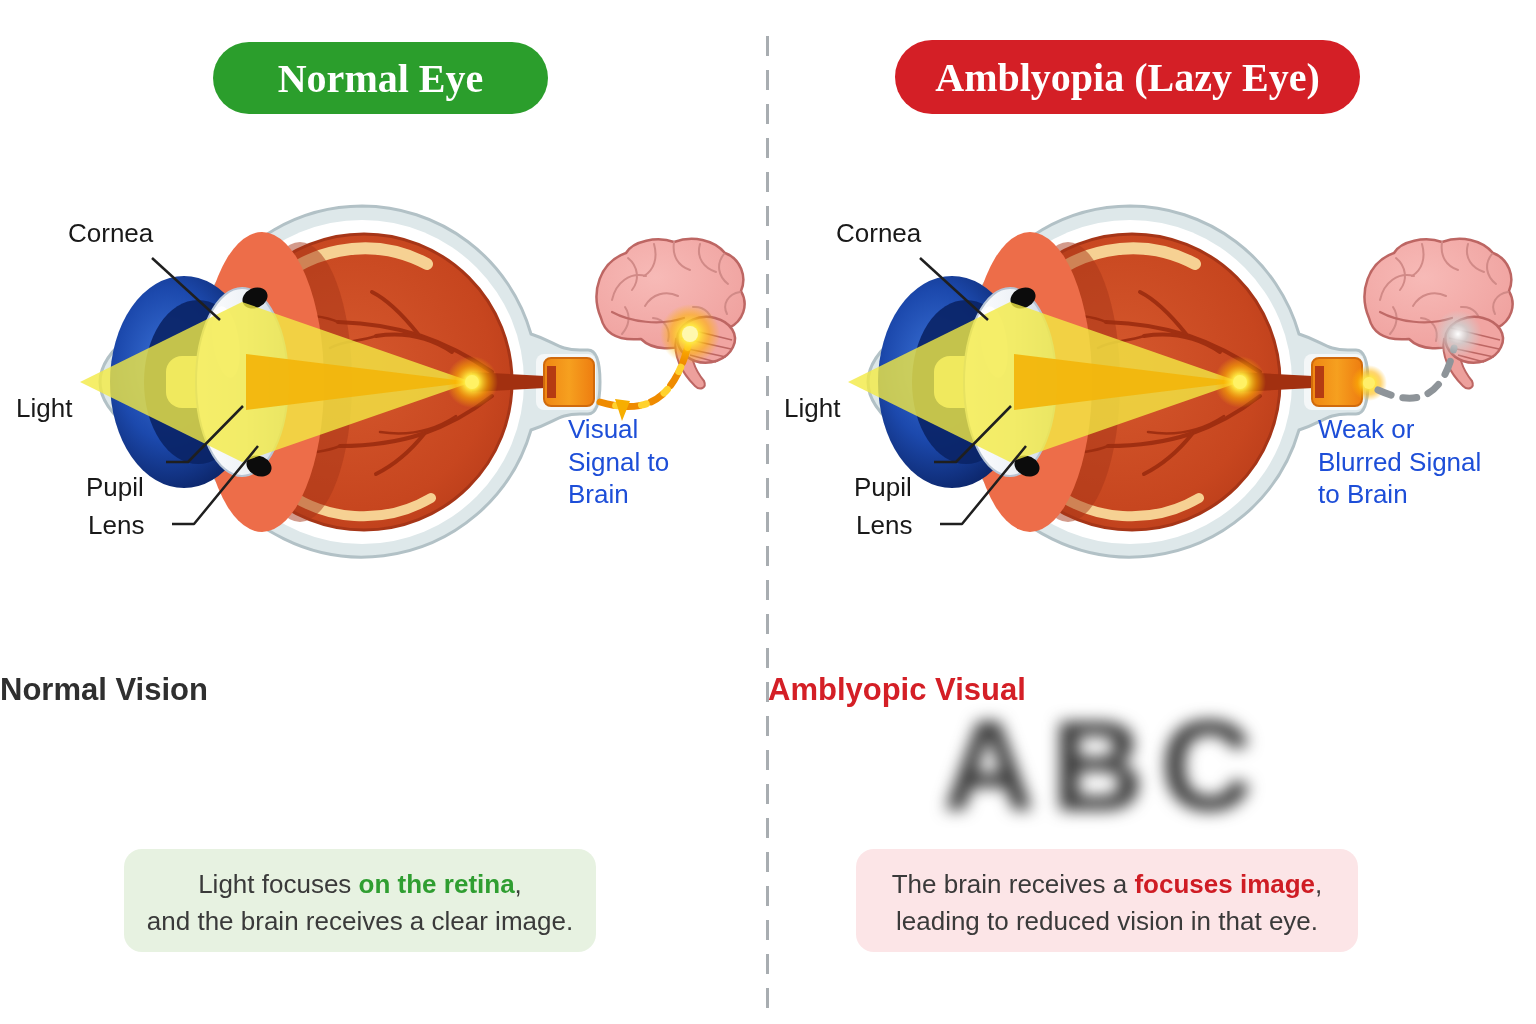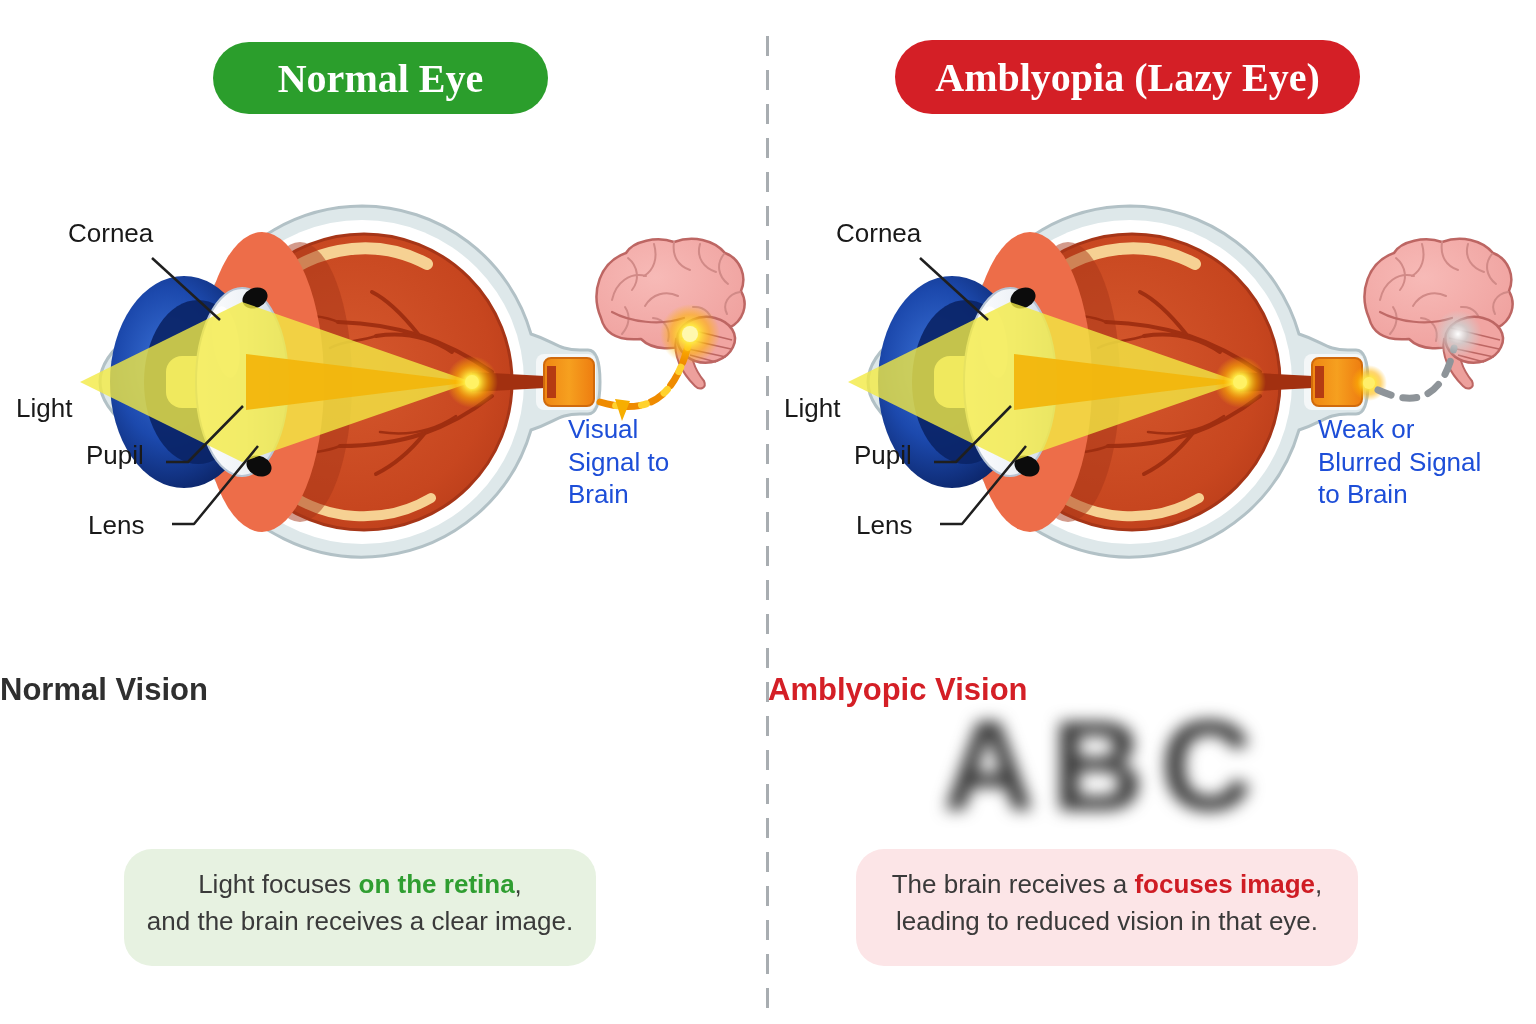--- a/index.html
+++ b/index.html
@@ -35,21 +35,21 @@
   .sig { fill:none; stroke:var(--sig-normal,#ef8b00); stroke-width:7;
          stroke-dasharray:14 12; stroke-linecap:round; }
   .sig--weak { stroke:var(--sig-weak,#8e9499); }
   .sig-y { fill:none; stroke:#ffd22e; stroke-width:7; stroke-dasharray:5 21;
            stroke-dashoffset:-16; stroke-linecap:round; }
 
   
   .lbl { position:absolute; font-size:26px; font-weight:500; color:#191919; }
   .lbl--cornea { left:68px;  top:218px; }
   .lbl--light  { left:16px;  top:359px;margin-top:34px; }
-  .lbl--pupil  { left:86px;  top:440px; }
+  .lbl--pupil  { left:86px;  top:472px; }
   .lbl--lens   { left:88px;  top:510px; }
 
   .signal-caption {
     position:absolute; top:413px; text-align:left; font-size:26px; font-weight:500;
     line-height:1.25; white-space:pre-line; color:#1d4ed8;
   }
   .signal-caption--normal { left:568px; width:175px; }
   .signal-caption--weak   { left:550px; width:228px; }
 
   
@@ -60,22 +60,22 @@
   .vision-title--amblyopic { width:676px; font-weight:700; color:var(--red,#d41f26); }
 
   .abc {
     position:absolute; top:702px; left:0; width:720px; text-align:center;
     font-size:128px; font-weight:bold; line-height:1; letter-spacing:0.13em;
     color:#151515;
   }
   .abc--blurred { width:676px; color:#333333; filter:blur(8px); }
 
   .caption-box {
-    position:absolute; top:849px; border-radius:28px; text-align:center;
-    padding:17px 8px 26px; font-size:26px; line-height:1.42; color:#3a3a3a;
+    position:absolute; top:849px; border-radius:18px; text-align:center;
+    padding:17px 8px 12px; font-size:26px; line-height:1.42; color:#3a3a3a;
   }
   .caption-box--green { left:124px; width:472px; background:var(--green-bg,#e7f2e1); }
   .caption-box--red   { left:88px;  width:502px; background:var(--red-bg,#fce5e7); }
   .hl { font-weight:bold; }
   .hl--green { color:var(--hl-green,#2f9e31); }
   .hl--red   { color:var(--hl-red,#cf1c24); }
 
   .defs-svg { position:absolute; width:0; height:0; }
 </style>
 </head>
@@ -269,21 +269,21 @@
     </svg>
 
     <span class="lbl lbl--cornea">Cornea</span>
     <span class="lbl lbl--light">Light</span>
     <span class="lbl lbl--pupil">Pupil</span>
     <span class="lbl lbl--lens">Lens</span>
     <div class="signal-caption signal-caption--weak">Weak or
 Blurred Signal
 to Brain</div>
 
-    <h2 class="vision-title vision-title--amblyopic">Amblyopic Vision</h2>
+    <h2 class="vision-title vision-title--amblyopic">Amblyopic Visual</h2>
     <div class="abc abc--blurred">ABC</div>
 
     <div class="caption-box caption-box--red">
       <p class="cap-line"><span>The brain receives a </span><span class="hl hl--red">focuses image</span><span>,</span></p>
       <p class="cap-line">leading to reduced vision in that eye.</p>
     </div>
   </section>
 </div>
 
 </body></html>

